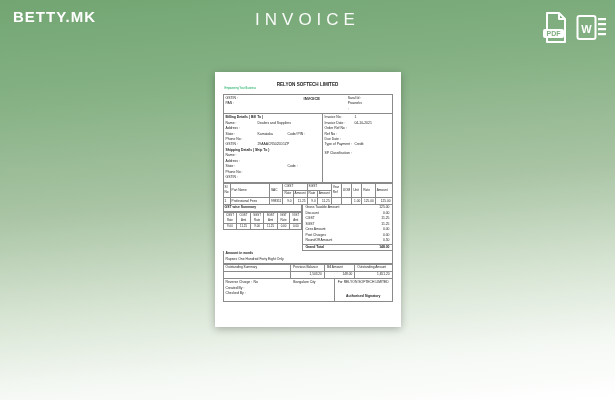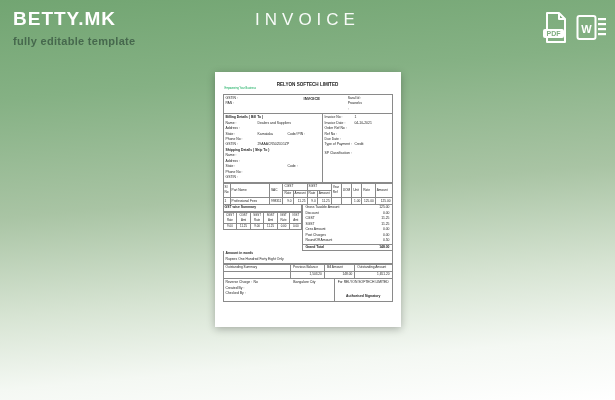--- a/index.html
+++ b/index.html
@@ -3,21 +3,21 @@
 <meta charset="utf-8">
 <style>
   html,body{margin:0;padding:0;}
   body{
     width:615px;height:400px;overflow:hidden;position:relative;
     font-family:"Liberation Sans",sans-serif;
     background:linear-gradient(175deg,#72a572 0%,#85b184 22%,#a9c4a4 48%,#d7e4d3 70%,#f4f8f3 86%,#ffffff 100%);
   }
   
   .brand-block{position:absolute;left:13px;top:8px;}
-  .brand{color:#ffffff;font-weight:bold;font-size:19px;letter-spacing:1px;}
+  .brand{color:#ffffff;font-weight:bold;font-size:15px;letter-spacing:1px;}
   .brand-tag{color:#46684d;font-weight:bold;font-size:11px;margin-top:5px;letter-spacing:.3px;}
   .page-title{position:absolute;top:10px;left:0;right:0;text-align:center;
     color:#f8fbf8;font-size:17px;letter-spacing:5px;font-weight:400;}
   .dl-icons{position:absolute;right:8px;top:11px;display:flex;gap:7px;align-items:center;}
   .dl-btn{cursor:pointer;display:block;}
   
   .doc{
     position:absolute;left:50%;top:72px;transform:translateX(-50%);
     width:186px;height:255px;background:#ffffff;box-sizing:border-box;
     box-shadow:0 2px 8px rgba(0,0,0,.28);padding:7px 8px;
@@ -68,21 +68,20 @@
   .f-left .kv .k{width:44%;}
   .f-mid{width:23%;padding:1px 2px;}
   .f-right{flex:1;border-left:0.5px solid #8a8a8a;padding:1px 2px;display:flex;flex-direction:column;align-items:center;}
   .f-sign{font-weight:bold;margin-top:auto;padding-bottom:1px;}
 </style>
 </head>
 <body>
 
 <div class="brand-block">
   <div class="brand">BETTY.MK</div>
-  <div class="brand-tag">fully editable template</div>
 </div>
 
 <div class="page-title">INVOICE</div>
 
 <div class="dl-icons">
   <div class="dl-btn">
     <svg width="27" height="33" viewBox="0 0 27 33">
       <path d="M5 2 h12 l6 6 v23 h-18 z" fill="none" stroke="#ffffff" stroke-width="2" stroke-linejoin="round"></path>
       <path d="M17 2 v6 h6" fill="none" stroke="#ffffff" stroke-width="2" stroke-linejoin="round"></path>
       <rect x="1" y="18" width="21" height="9" rx="2" fill="#ffffff"></rect>

